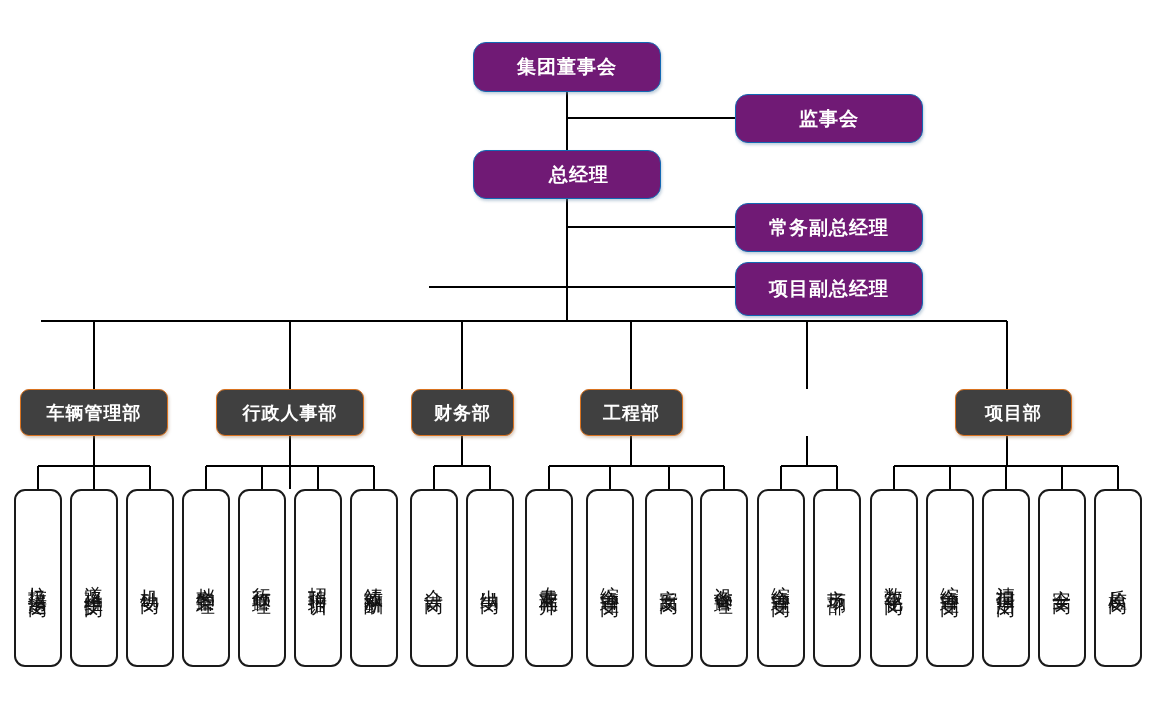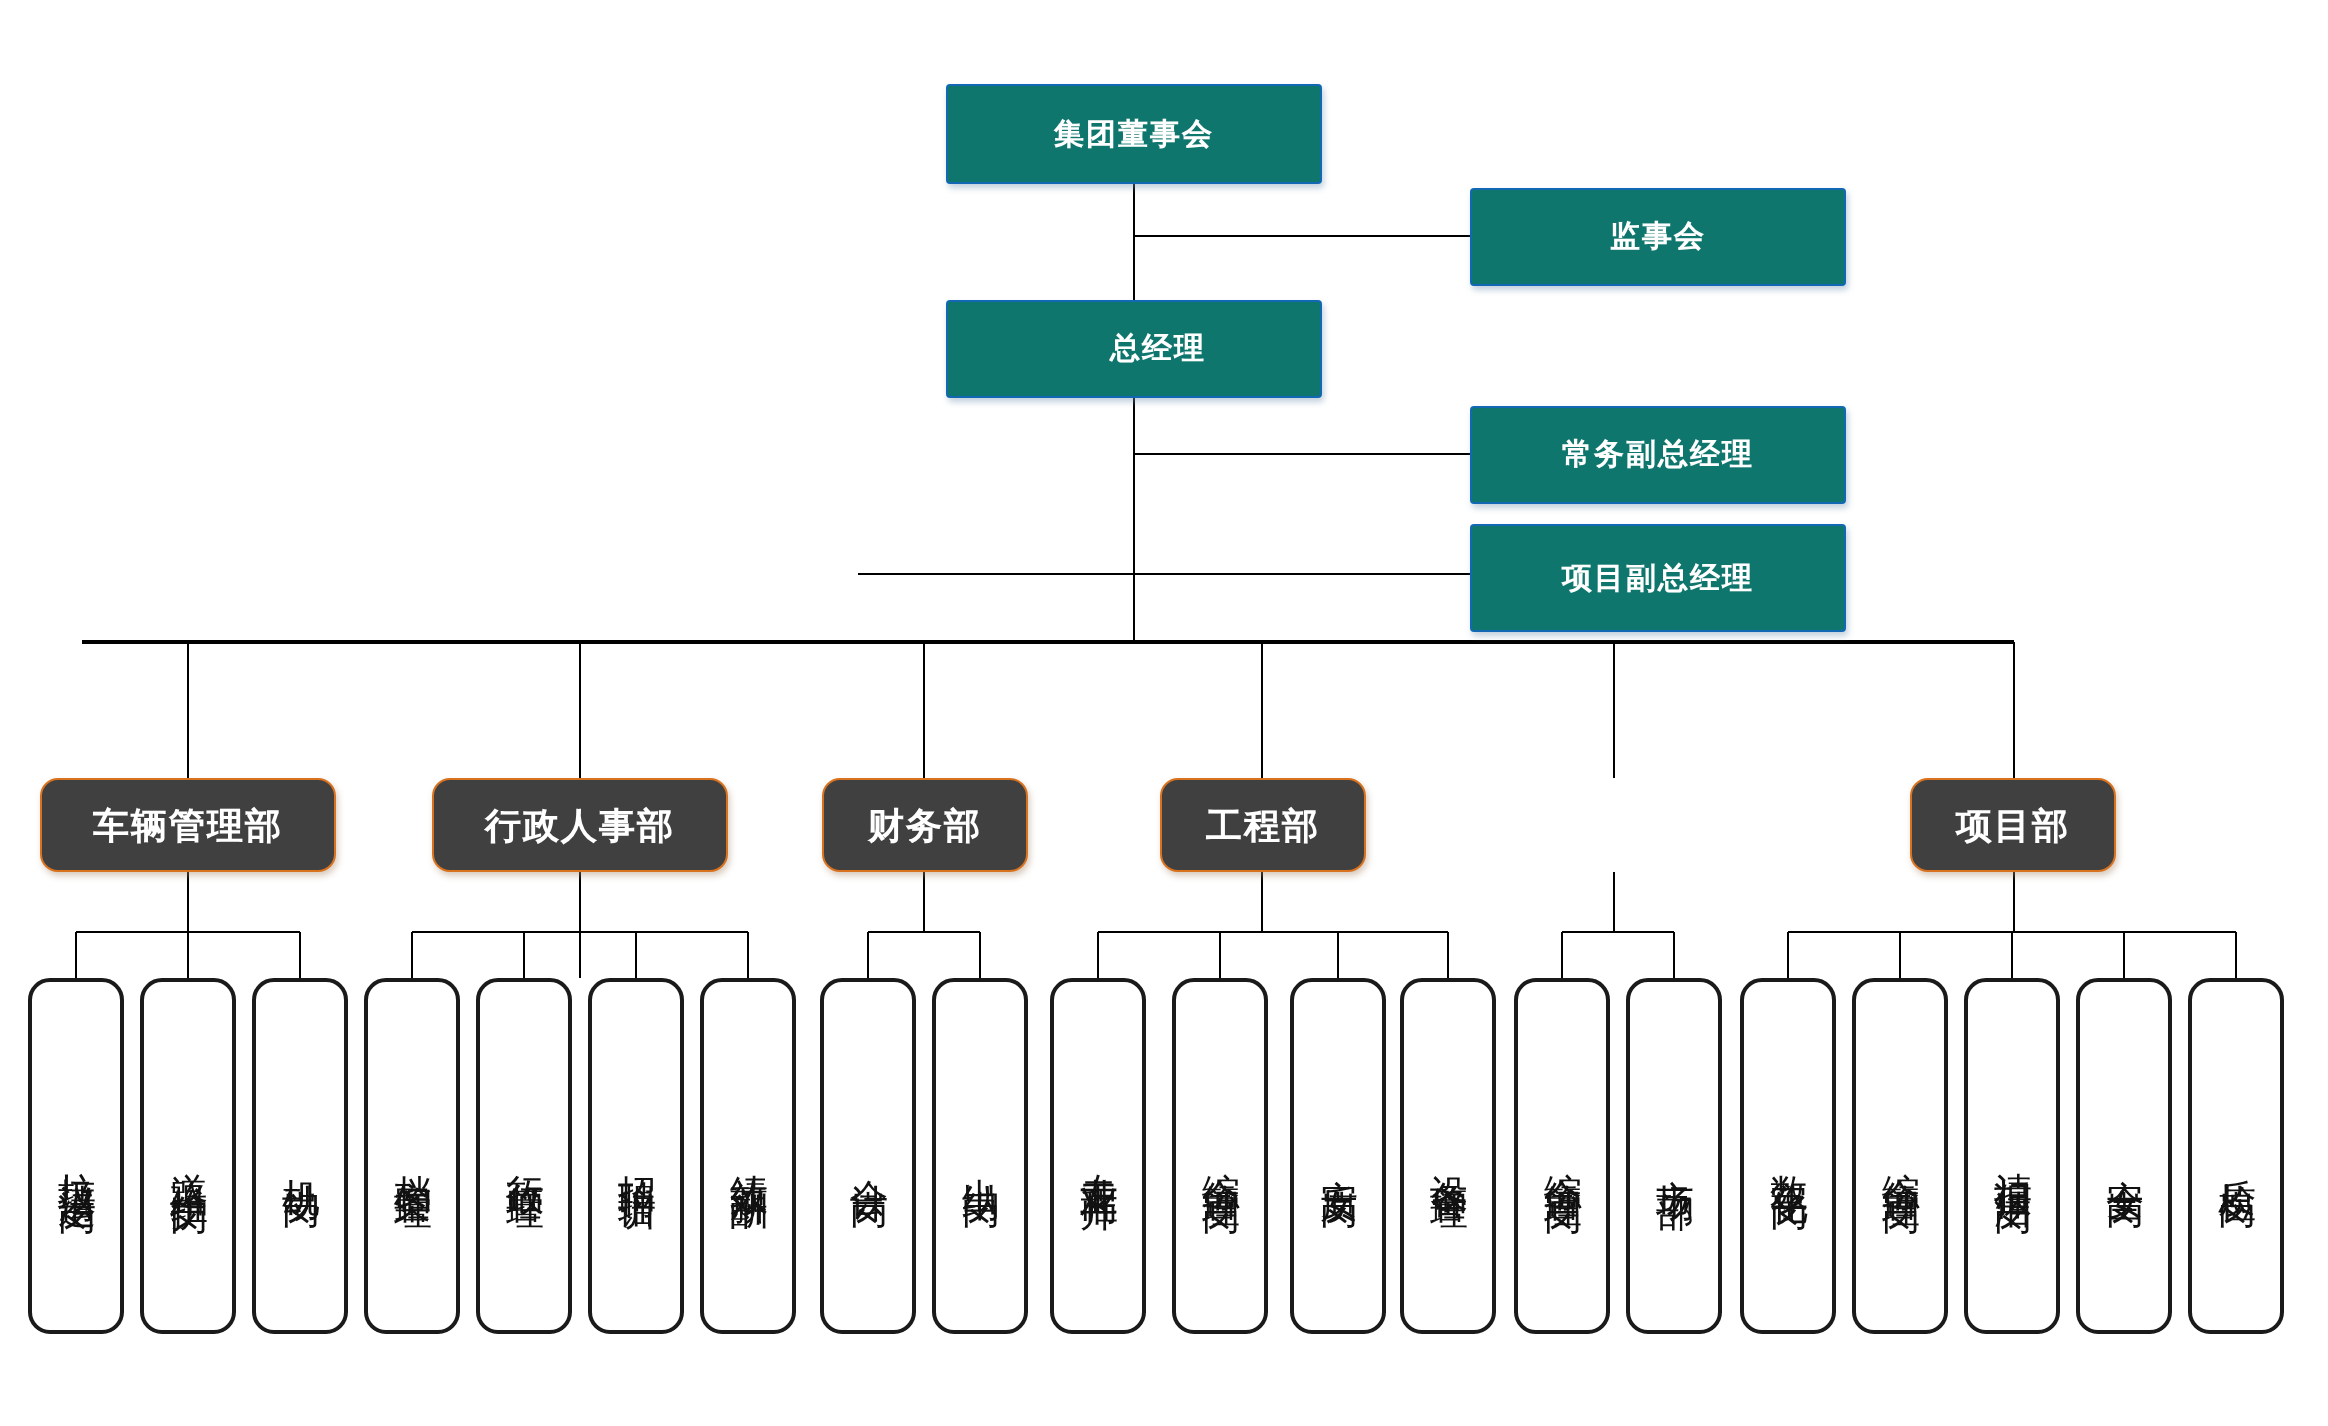--- a/index.html
+++ b/index.html
@@ -30,25 +30,25 @@
     position: absolute;
     box-sizing: border-box;
     display: flex;
     align-items: center;
     justify-content: center;
     text-align: center;
     z-index: 2;
   }
   
   .node-exec {
-    background: #0f766e;
+    background: #701a75;
     border: 1px solid #1268B3;
-    border-radius: 2px;
+    border-radius: 13px;
     color: #ffffff;
-    font-size: 15px;
+    font-size: 19px;
     font-weight: bold;
     letter-spacing: 1px;
     box-shadow: 1px 2px 3px rgba(120,150,180,0.45);
   }
   
   .node-dept {
     background: #404040;
     border: 1px solid #D9721F;
     border-radius: 9px;
     color: #ffffff;
@@ -176,21 +176,21 @@
 
   <div class="node node-dept" style="left:411px; top:389px; width:103px; height:47px;">
     <span>财务部</span>
   </div>
 
   <div class="node node-dept" style="left:580px; top:389px; width:103px; height:47px;">
     <span>工程部</span>
   </div>
 
 
-  <div class="node node-dept" style="left:955px; top:389px; width:103px; height:47px;">
+  <div class="node node-dept" style="left:955px; top:389px; width:117px; height:47px;">
     <span>项目部</span>
   </div>
 
   <div class="node node-leaf" style="left:14px; top:489px; width:48px; height:178px;">
     <span class="leaf-text">垃圾清运岗</span>
   </div>
 
   <div class="node node-leaf" style="left:70px; top:489px; width:48px; height:178px;">
     <span class="leaf-text">道路维护岗</span>
   </div>

